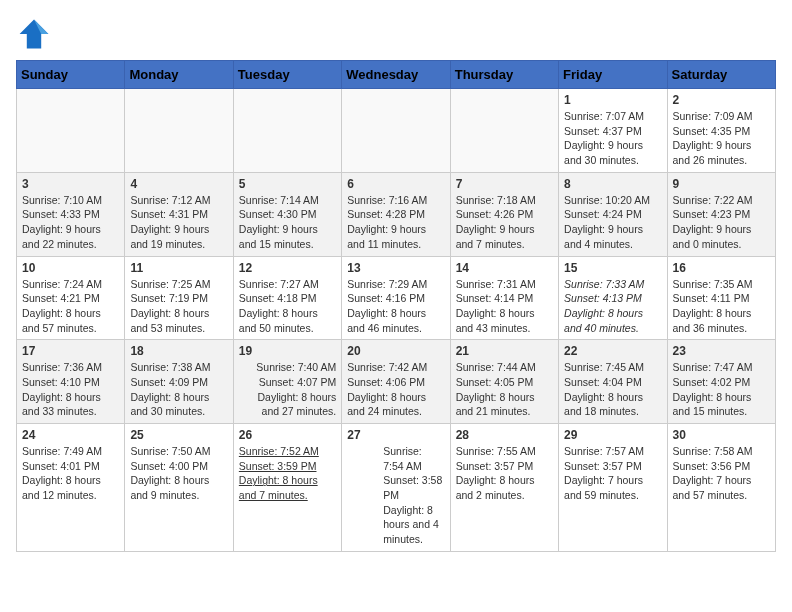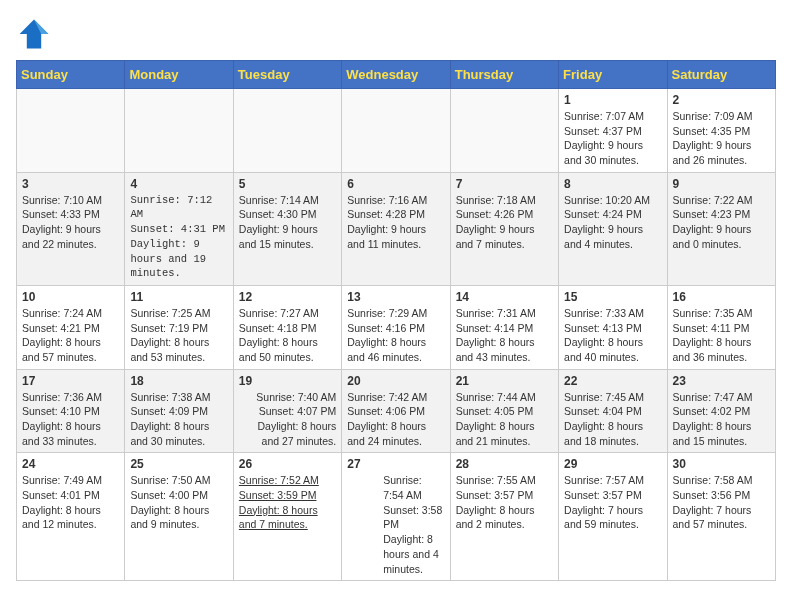--- a/index.html
+++ b/index.html
@@ -46,21 +46,21 @@
       font-size: 16px;
       color: #555;
     }
     .calendar {
       width: 100%;
       border-collapse: collapse;
       border: 1px solid #ccc;
     }
     .calendar th {
       background: #4472c4;
-      color: #fde047;
+      color: #000000;
       font-size: 13px;
       font-weight: bold;
       padding: 6px 4px;
       text-align: left;
       border: 1px solid #3a62b0;
     }
     .calendar td {
       border: 1px solid #ccc;
       vertical-align: top;
       padding: 4px 5px;
@@ -146,21 +146,21 @@
       </tr>
       <tr class="row-even">
         <td>
           <span class="day-num">3</span>
           <div class="day-info" style="white-space: pre-line;">Sunrise: 7:10 AM
 Sunset: 4:33 PM
 Daylight: 9 hours and 22 minutes.</div>
         </td>
         <td>
           <span class="day-num">4</span>
-          <div class="day-info" style="white-space: pre-line; font-family: Liberation Mono, monospace;">Sunrise: 7:12 AM
+          <div class="day-info" style="white-space: pre-line;">Sunrise: 7:12 AM
 Sunset: 4:31 PM
 Daylight: 9 hours and 19 minutes.</div>
         </td>
         <td>
           <span class="day-num">5</span>
           <div class="day-info" style="white-space: pre-line;">Sunrise: 7:14 AM
 Sunset: 4:30 PM
 Daylight: 9 hours and 15 minutes.</div>
         </td>
         <td>
@@ -214,21 +214,21 @@
 Daylight: 8 hours and 46 minutes.</div>
         </td>
         <td>
           <span class="day-num">14</span>
           <div class="day-info" style="white-space: pre-line;">Sunrise: 7:31 AM
 Sunset: 4:14 PM
 Daylight: 8 hours and 43 minutes.</div>
         </td>
         <td>
           <span class="day-num">15</span>
-          <div class="day-info" style="white-space: pre-line;">Sunrise: 7:33 AM
+          <div class="day-info" style="white-space: pre-line; font-style: italic;">Sunrise: 7:33 AM
 Sunset: 4:13 PM
 Daylight: 8 hours and 40 minutes.</div>
         </td>
         <td>
           <span class="day-num">16</span>
           <div class="day-info" style="white-space: pre-line;">Sunrise: 7:35 AM
 Sunset: 4:11 PM
 Daylight: 8 hours and 36 minutes.</div>
         </td>
       </tr>

